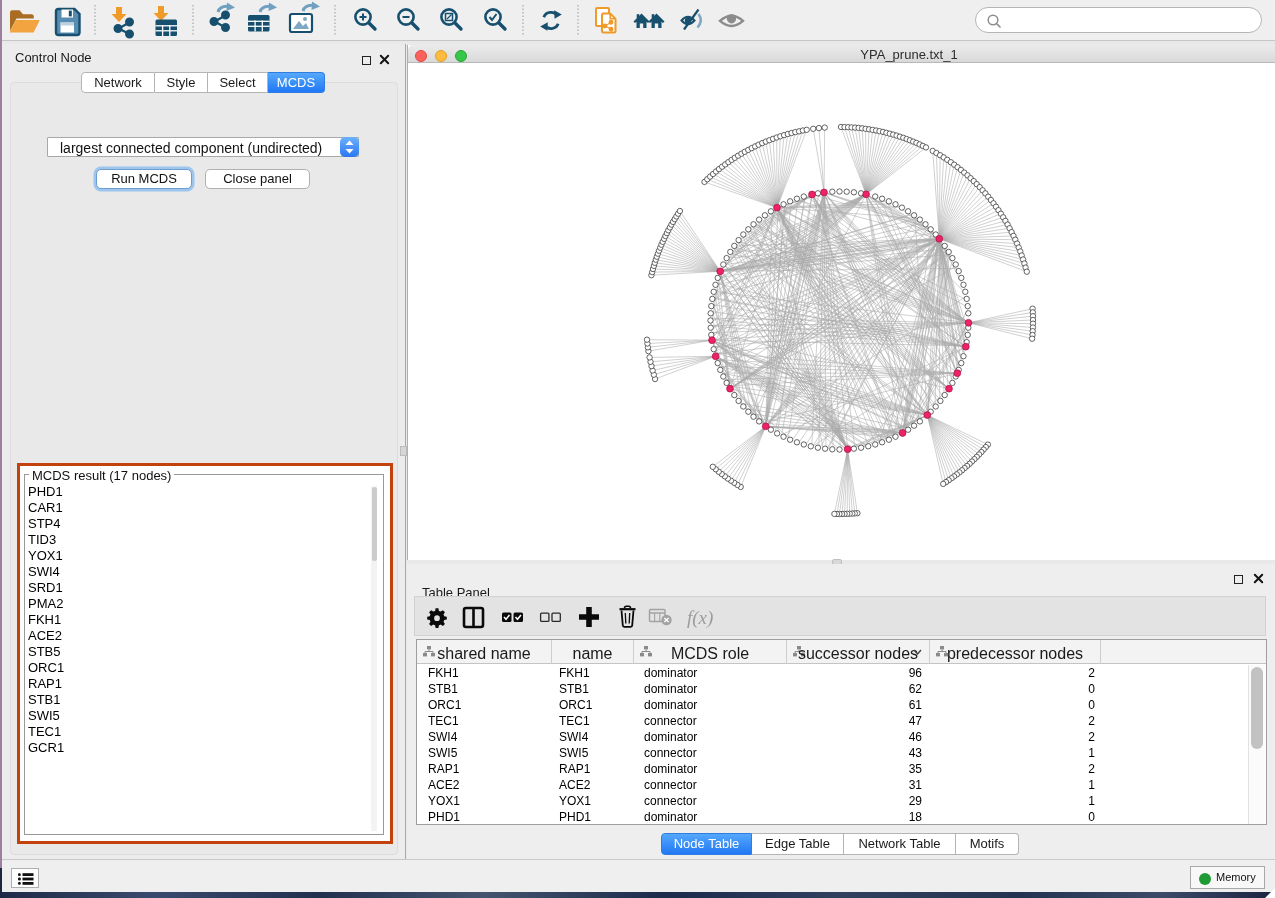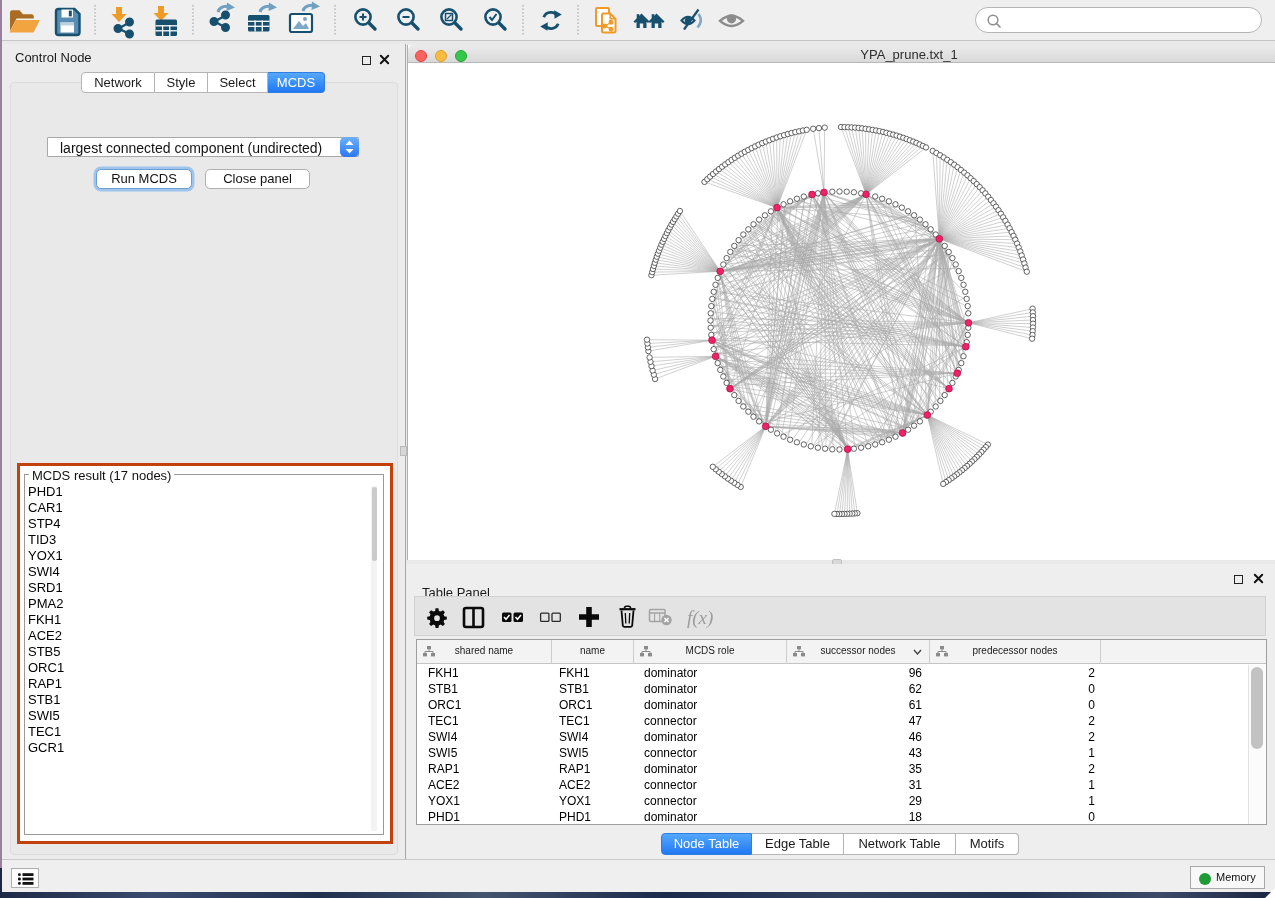--- a/index.html
+++ b/index.html
@@ -47,21 +47,21 @@
 #nettitle { position:absolute; left:0; top:0; width:868px; height:18px; background:linear-gradient(#ebebeb,#d9d9d9); border-bottom:1px solid #b8b8b8; border-top-left-radius:5px; }
 #nettitle .t { position:absolute; left:408px; top:2px; width:186px; text-align:center; font-size:13px; color:#2d2d2d; }
 .tl { position:absolute; top:4.5px; width:12px; height:12px; border-radius:50%; }
 
 
 #tpanel { position:absolute; left:407px; top:564px; width:868px; height:295px; background:#eeeeee; }
 #ttoolbar { position:absolute; left:7px; top:32px; width:852px; height:40px; background:#e3e3e3; border:1px solid #d2d2d2; border-radius:0; }
 #ttable { position:absolute; left:9px; top:75px; width:851px; height:186px; background:#fff; border:1px solid #9e9e9e; }
 #thead { position:absolute; left:0; top:0; width:849px; height:24px; background:#f3f3f3; border-bottom:1px solid #c4c4c4; }
 .hcell { position:absolute; top:0; height:24px; border-right:1px solid #cdcdcd; }
-.hcell .txt { position:absolute; top:5px; width:100%; text-align:center; font-size:10px; color:#1a1a1a; }
+.hcell .txt { position:absolute; top:5px; width:100%; text-align:center; font-size:16px; color:#1a1a1a; }
 .hico { position:absolute; left:6px; top:6px; }
 .trow { position:absolute; width:849px; font-size:12px; color:#000; height:16px; line-height:16px; }
 .tc { position:absolute; top:0; }
 #tscroll { position:absolute; right:1px; top:25px; width:17px; height:159px; background:#fbfbfb; border-left:1px solid #e2e2e2; }
 #tthumb { position:absolute; left:2px; top:2px; width:12px; height:82px; background:#c2c2c2; border-radius:6px; }
 #ttabs { position:absolute; left:254px; top:269px; height:22px; }
 .btab { position:absolute; top:0; height:22px; background:#fff; border:1px solid #b4b4b4; border-left:none; font-size:13px; color:#1a1a1a; text-align:center; line-height:20px; }
 .btabsel { background:linear-gradient(#55a8fd,#2178f4); color:#fff; border-color:#2f7de0; }
 
 

